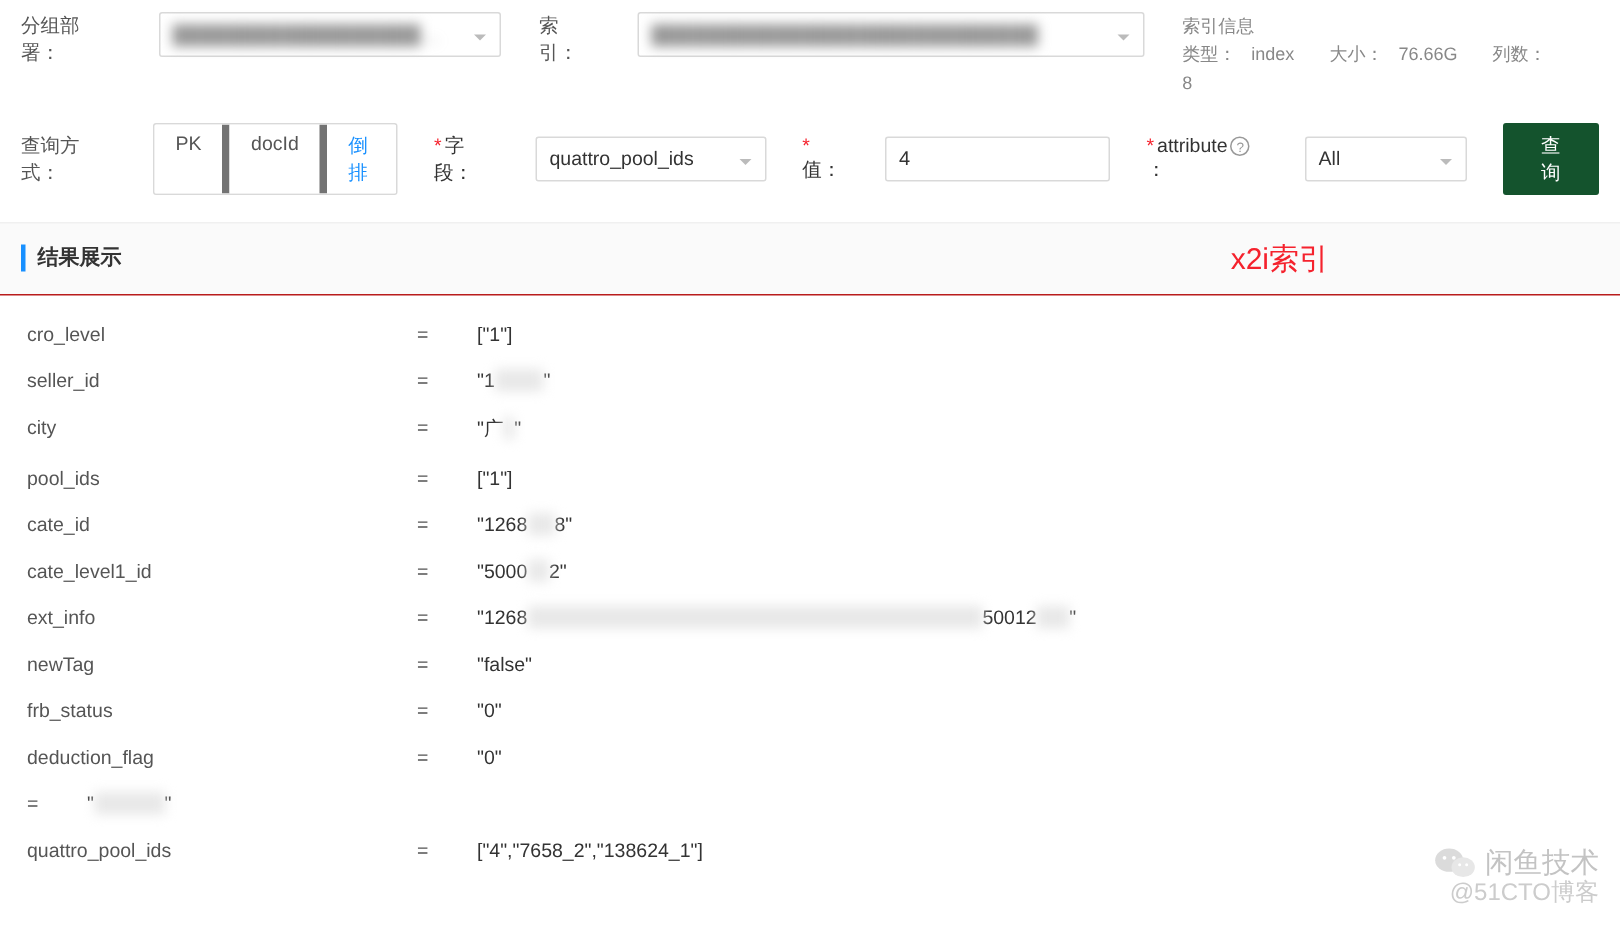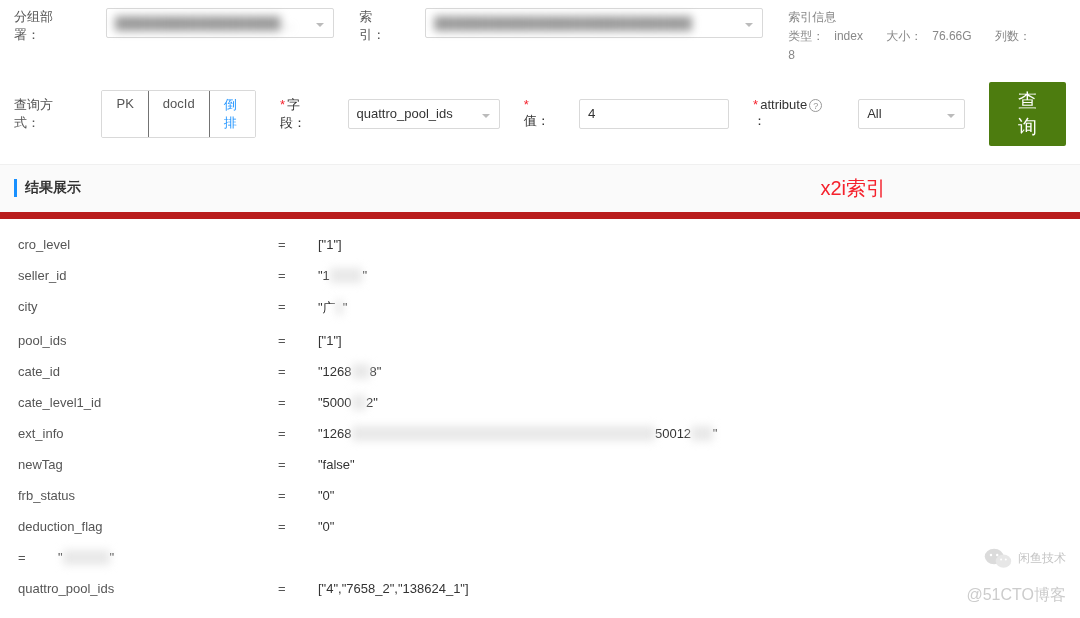--- a/index.html
+++ b/index.html
@@ -65,21 +65,21 @@
     .radio-group {
       display: inline-flex;
       border: 1px solid #d9d9d9;
       border-radius: 2px;
       overflow: hidden;
     }
     .radio-btn {
       padding: 5px 14px;
       background: #fff;
       cursor: pointer;
-      border-right: 1px solid #737373;
+      border-right: 5px solid #737373;
       color: #555;
     }
     .radio-btn:last-child {
       border-right: none;
     }
     .radio-btn.active {
       color: #1890ff;
       border-color: #1890ff;
     }
     .req {
@@ -100,44 +100,44 @@
       justify-content: center;
       width: 13px;
       height: 13px;
       border: 1px solid #999;
       border-radius: 50%;
       font-size: 9px;
       color: #999;
       margin-left: 2px;
     }
     .btn-primary {
-      background: #4d7c0f;
+      background: #14532d;
       color: #fff;
       border: none;
       border-radius: 2px;
       padding: 6px 18px;
       cursor: pointer;
-      font-size: 19px;
+      font-size: 13px;
     }
     .index-info {
       margin-left: auto;
       font-size: 12px;
       color: #888;
       line-height: 1.6;
     }
     .index-info .row2 span {
       margin-right: 10px;
     }
     .section-header {
       display: flex;
       align-items: center;
       padding: 10px 14px;
       background: #fafafa;
       border-top: 1px solid #f0f0f0;
-      border-bottom: 7px solid #b91c1c;
+      border-bottom: 1px solid #b91c1c;
       margin-top: 10px;
     }
     .section-title {
       font-weight: 600;
       color: #333;
       border-left: 3px solid #1890ff;
       padding-left: 8px;
       font-size: 14px;
     }
     .annotation {
@@ -170,27 +170,27 @@
       flex: 1;
     }
     .result-val .blur-part {
       filter: blur(4px);
       background: #e8e8e8;
       color: #bbb;
     }
     .watermark {
       position: fixed;
       right: 14px;
-      bottom: 48px;
+      bottom: 30px;
       display: flex;
       align-items: center;
       gap: 6px;
       color: #aaa;
       opacity: 0.7;
-      font-size: 12px;
+      font-size: 19px;
     }
     .wechat-icon {
       width: 28px;
       height: 24px;
     }
     .source-wm {
       position: fixed;
       right: 14px;
       bottom: 12px;
       color: #ccc;

